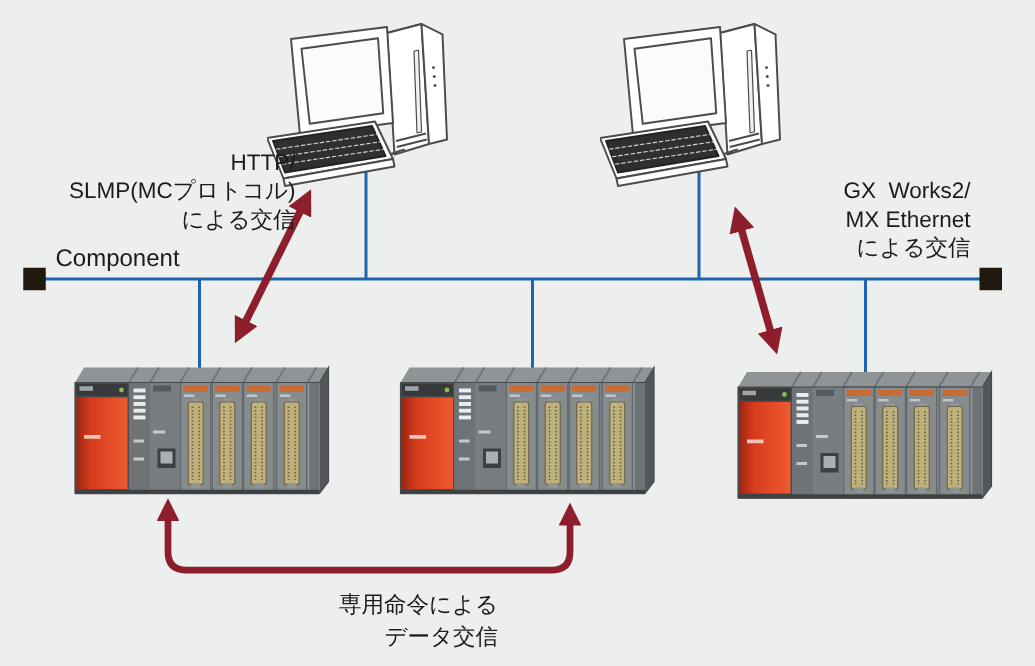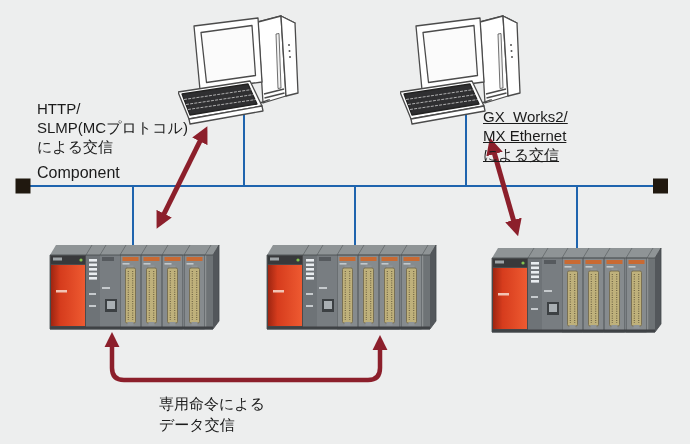--- a/index.html
+++ b/index.html
@@ -3,25 +3,25 @@
 <meta charset="utf-8">
 <style>
   html,body { margin:0; padding:0; }
   .stage {
     position:relative; width:690px; height:444px;
     background:#edeeee; overflow:hidden;
     font-family:"Liberation Sans","DejaVu Sans",sans-serif;
     color:#1b1b1b;
   }
   svg.layer { position:absolute; left:0; top:0; }
-  .lbl { position:absolute; text-align:left; }
+  .lbl { position:absolute; text-align:right; }
   .lbl div { white-space:pre; }
   #lbl-left   { left:37px;  top:99px;  width:160px; font-size:15px; line-height:19px; }
-  #lbl-right  { left:483px; top:107px; width:164px; font-size:15px; line-height:19px;text-decoration:underline; }
-  #lbl-bottom { left:159px; top:393px; width:160px; font-size:15px; line-height:21px; }
+  #lbl-right  { left:483px; top:118px; width:164px; font-size:15px; line-height:19px; }
+  #lbl-bottom { left:172px; top:393px; width:160px; font-size:15px; line-height:21px; }
   #lbl-ethernet { left:37px; top:164px; font-size:16px; text-align:left; }
   .dev { position:absolute; }
 </style>
 </head>
 <body>
 
 <div class="stage">
 
   <svg width="0" height="0" style="position:absolute" aria-hidden="true">
     <defs>

